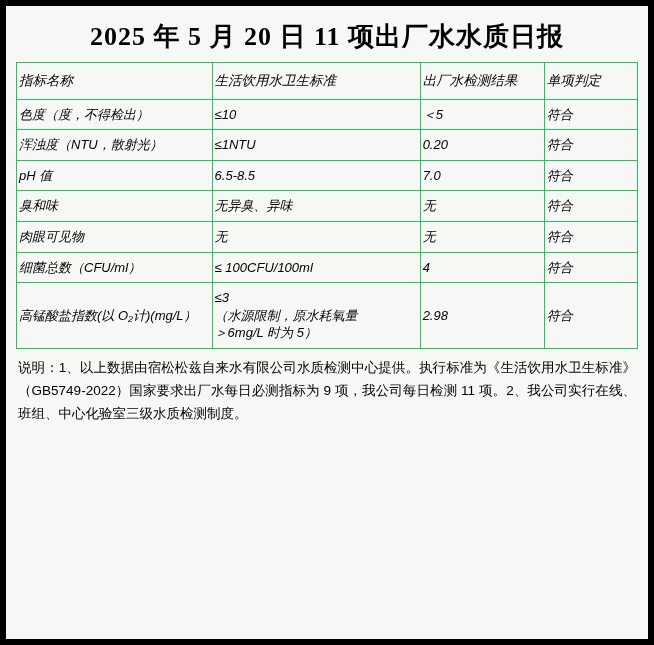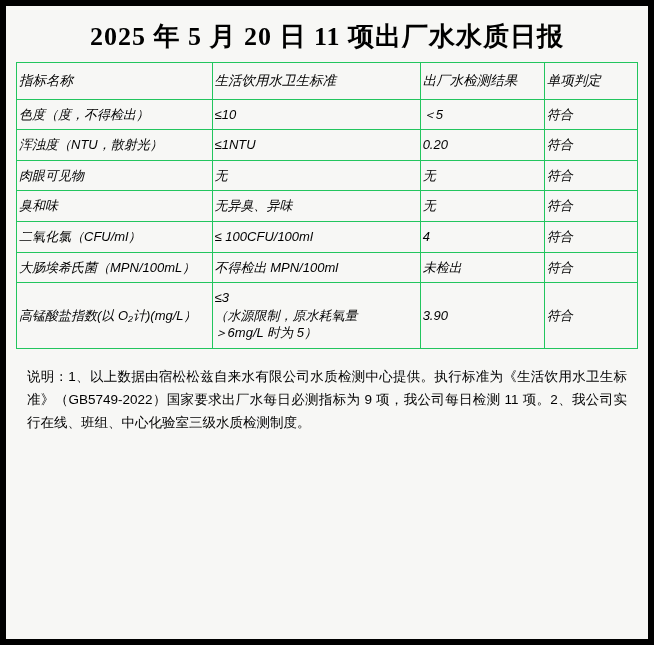--- a/index.html
+++ b/index.html
@@ -67,21 +67,21 @@
     line-height: 1.45;
   }
   .note {
     margin-top: 8px;
     font-size: 13.5px;
     line-height: 1.7;
     text-align: justify;
     padding: 0 2px;
   }
   .note p {
-    margin: 9px;
+    margin: 0;
     text-indent: 0;
   }
 </style>
 </head>
 <body>
 
 <div class="page">
   <div class="inner">
 
     <div class="title">2025 年 5 月 20 日 11 项出厂水水质日报</div>
@@ -109,58 +109,58 @@
         </tr>
 
         <tr>
           <td>浑浊度（NTU，散射光）</td>
           <td>≤1NTU</td>
           <td>0.20</td>
           <td>符合</td>
         </tr>
 
 
-
         <tr>
-          <td>肉眼可见物</td>
-          <td>无</td>
-          <td>无</td>
+          <td>pH 值</td>
+          <td>6.5-8.5</td>
+          <td>7.0</td>
           <td>符合</td>
         </tr>
 
         <tr>
           <td>臭和味</td>
           <td>无异臭、异味</td>
           <td>无</td>
           <td>符合</td>
         </tr>
 
         <tr>
-          <td>二氧化氯（CFU/ml）</td>
+          <td>肉眼可见物</td>
+          <td>无</td>
+          <td>无</td>
+          <td>符合</td>
+        </tr>
+
+        <tr>
+          <td>细菌总数（CFU/ml）</td>
           <td>≤ 100CFU/100ml</td>
           <td>4</td>
           <td>符合</td>
         </tr>
 
 
-        <tr>
-          <td>大肠埃希氏菌（MPN/100mL）</td>
-          <td>不得检出 MPN/100ml</td>
-          <td>未检出</td>
-          <td>符合</td>
-        </tr>
 
         <tr>
           <td>高锰酸盐指数(以 O₂计)(mg/L）</td>
           <td class="cell-multi">
             <div>≤3</div>
             <div>（水源限制，原水耗氧量</div>
             <div>＞6mg/L 时为 5）</div>
           </td>
-          <td>3.90</td>
+          <td>2.98</td>
           <td>符合</td>
         </tr>
 
       </tbody>
     </table>
 
     <div class="note">
       <p>说明：1、以上数据由宿松松兹自来水有限公司水质检测中心提供。执行标准为《生活饮用水卫生标准》（GB5749-2022）国家要求出厂水每日必测指标为 9 项，我公司每日检测 11 项。2、我公司实行在线、班组、中心化验室三级水质检测制度。</p>
     </div>
 

